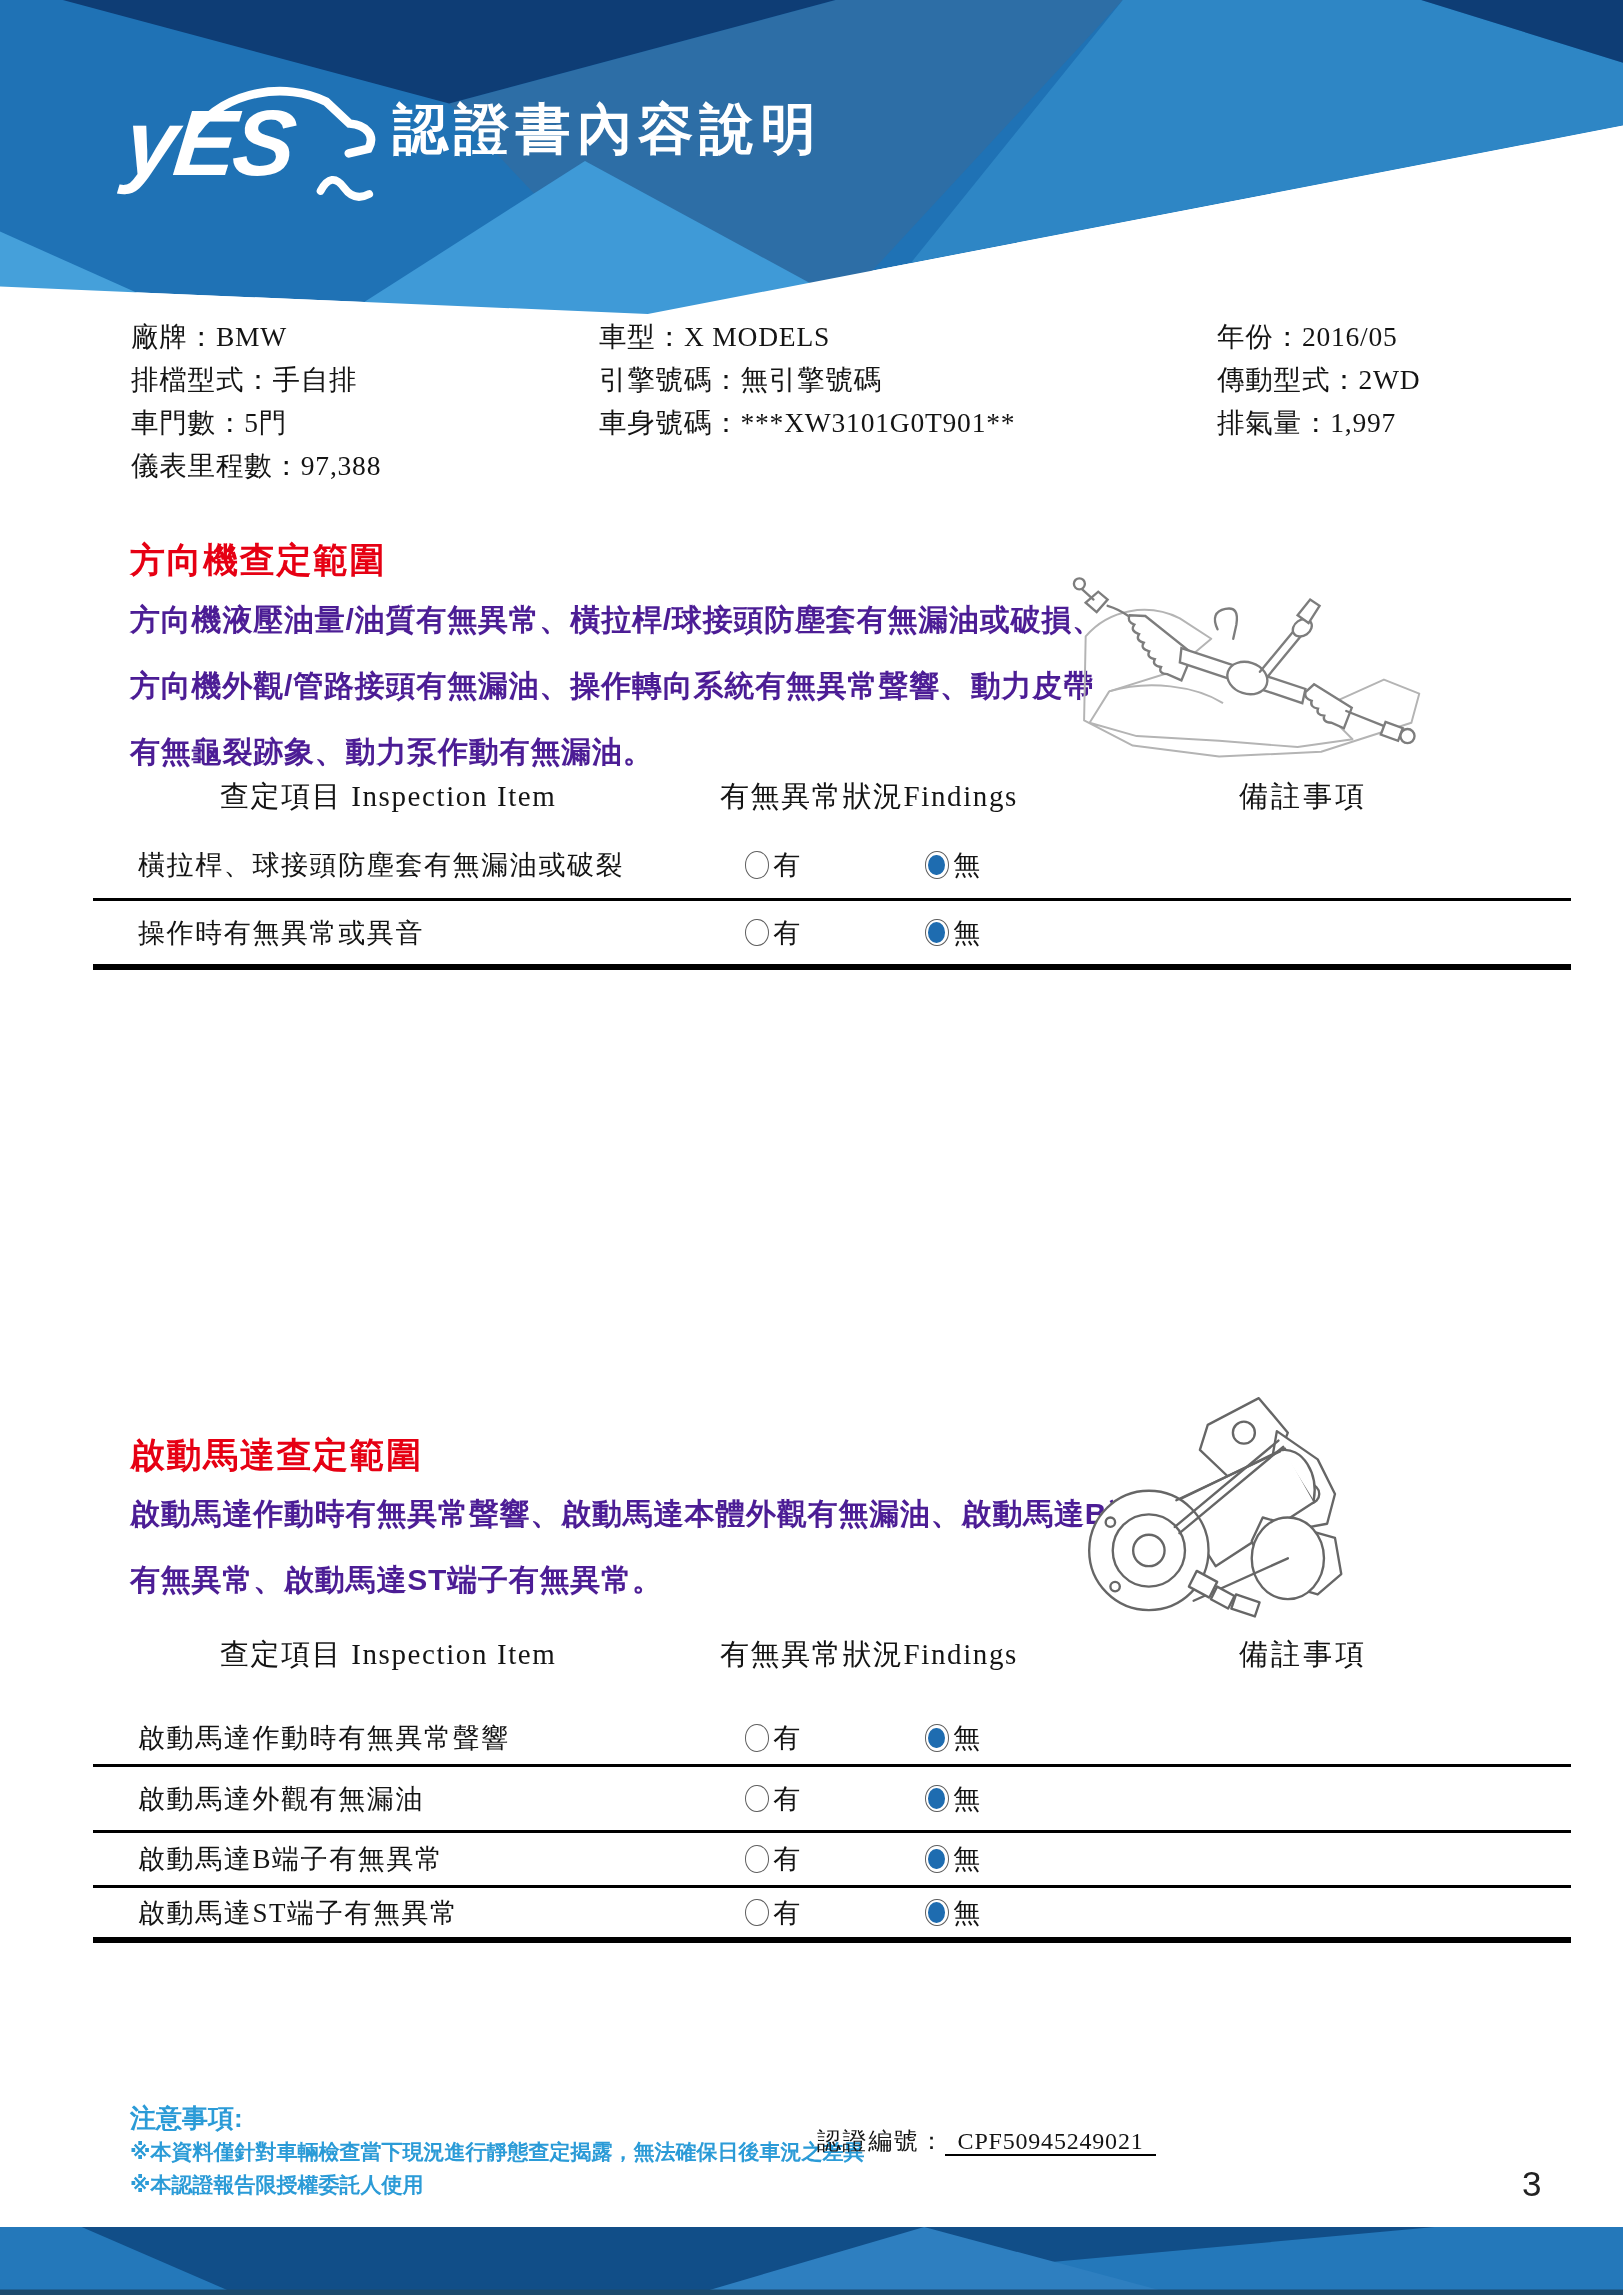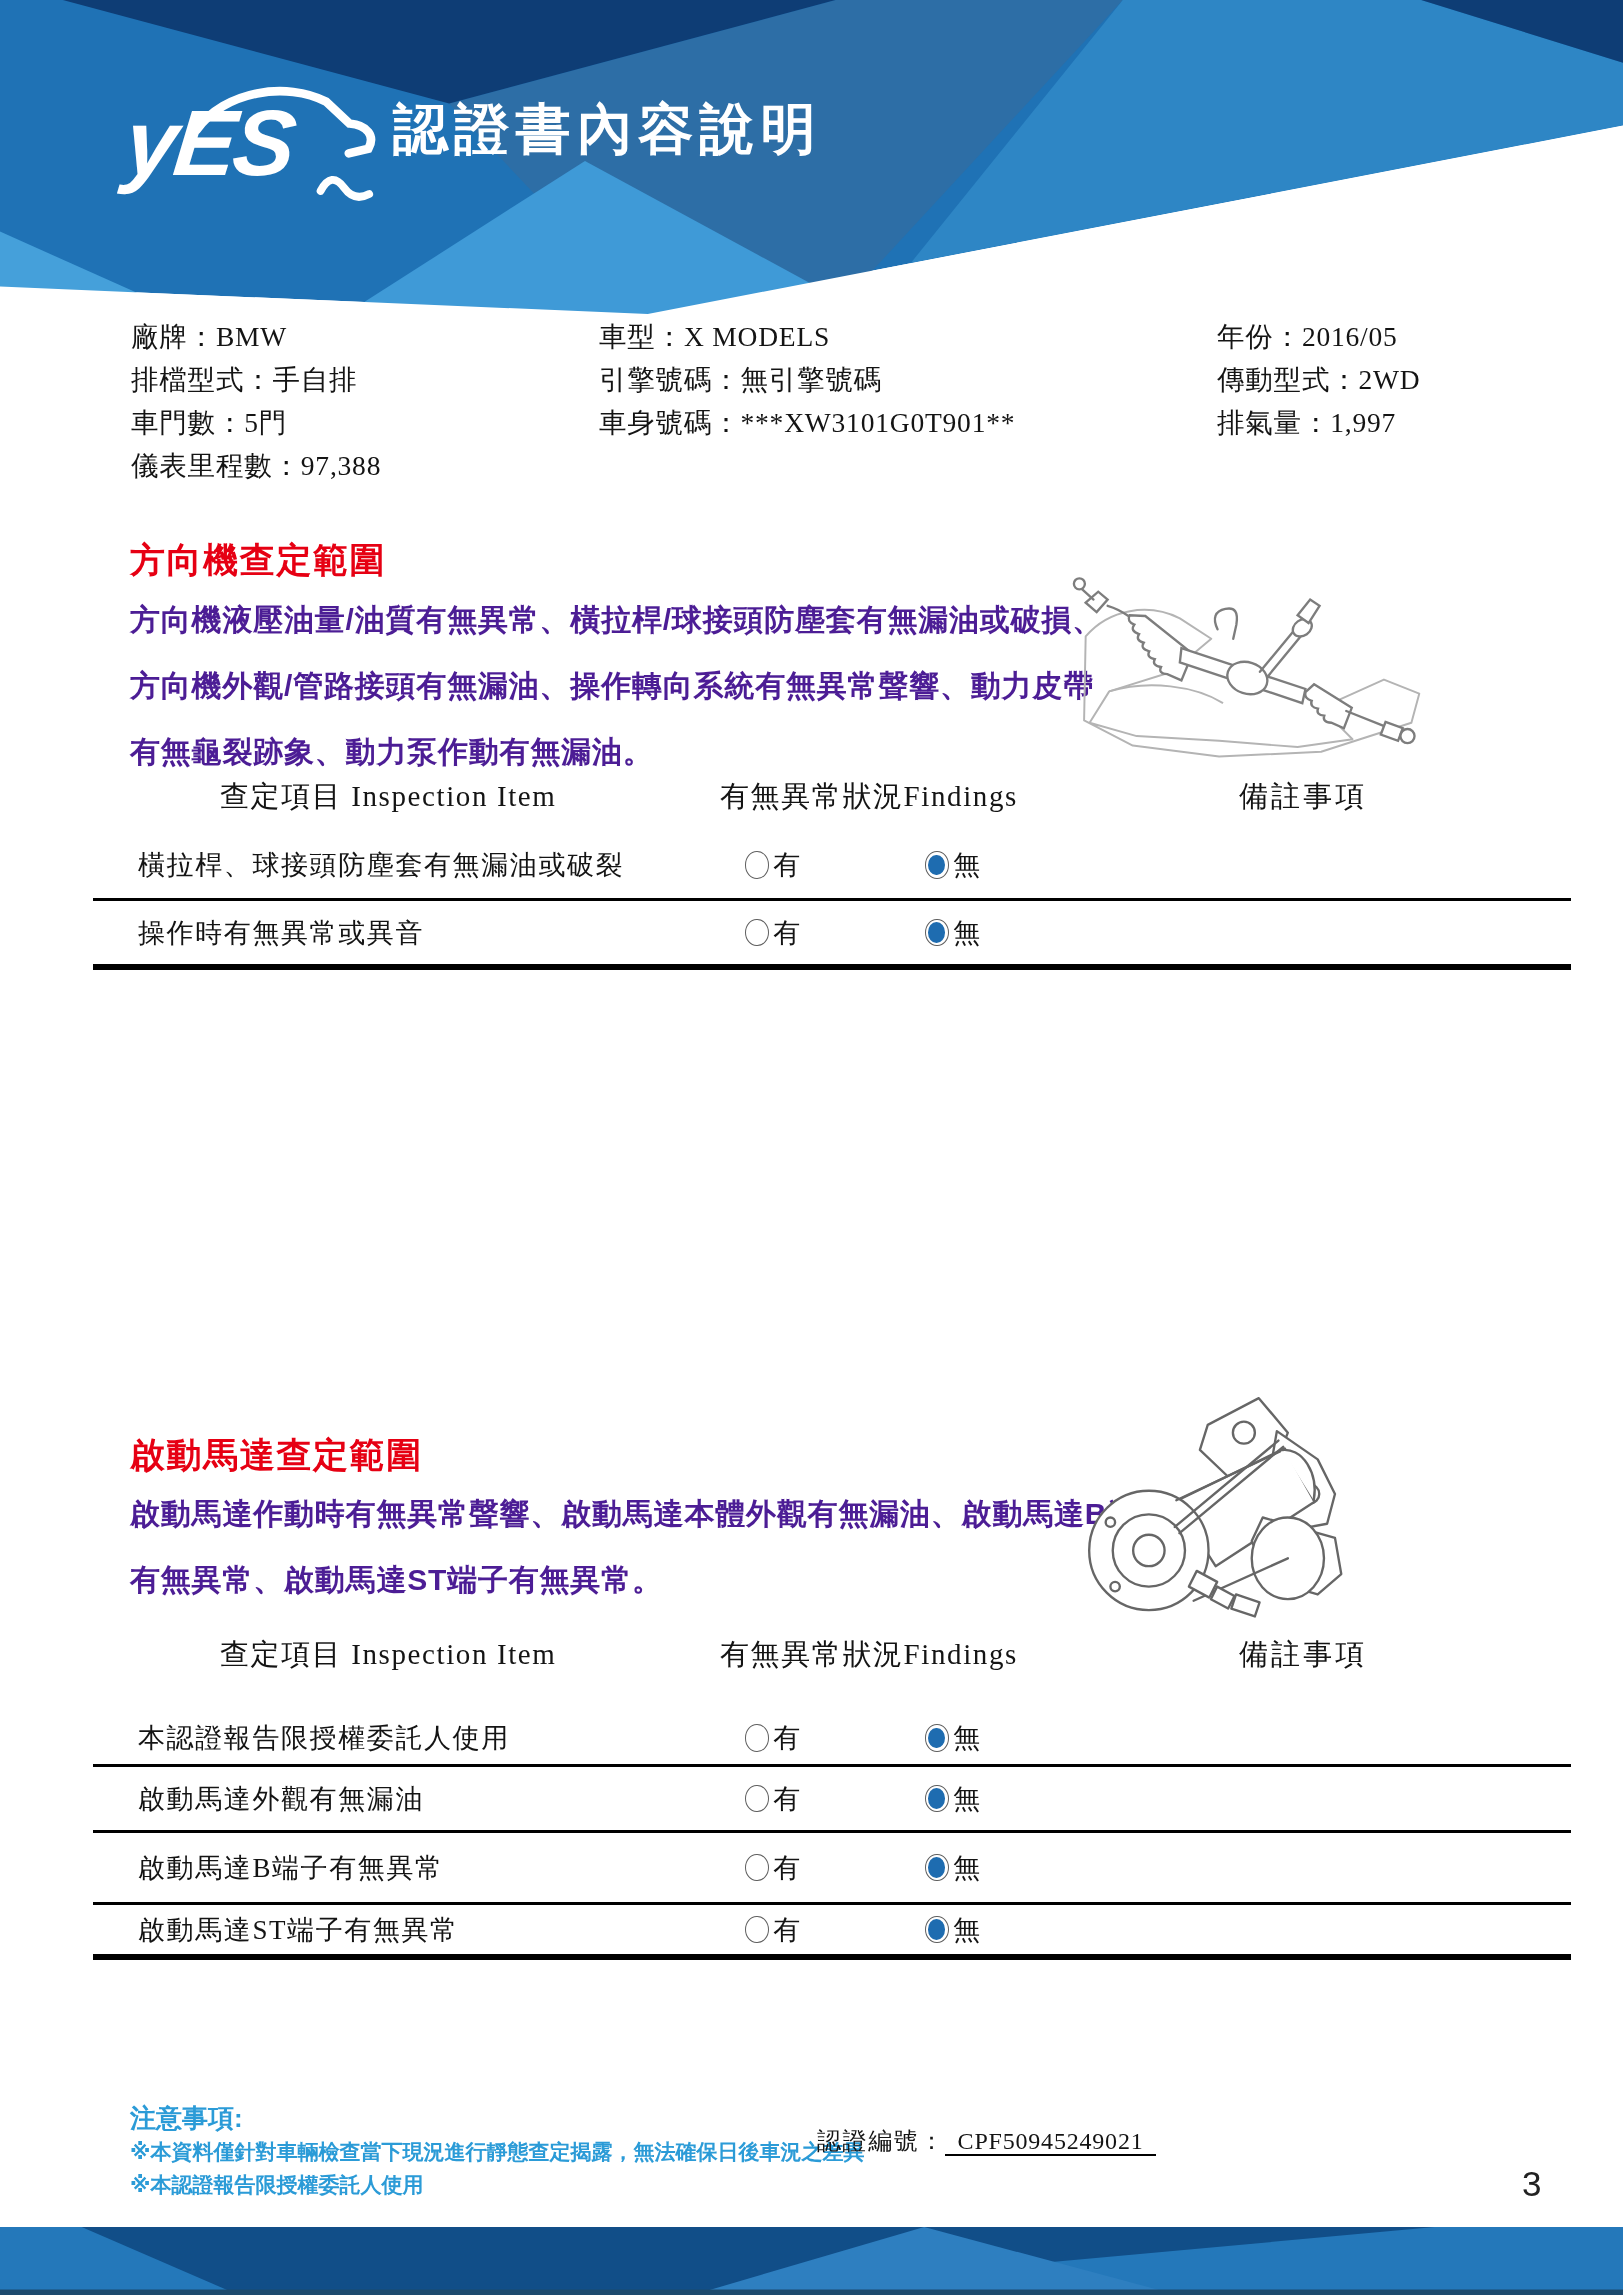--- a/index.html
+++ b/index.html
@@ -211,21 +211,21 @@
     </g>
   </svg>
 
   <div class="thead" style="top:1635px">
     <span class="h1">查定項目 Inspection Item</span>
     <span class="h2">有無異常狀況Findings</span>
     <span class="h3">備註事項</span>
   </div>
   <div class="tbody" id="table-1" style="top:1712px">
       <div class="trow" style="height: 55px;">
-        <span class="item">本認證報告限授權委託人使用</span>
+        <span class="item">啟動馬達作動時有無異常聲響</span>
         <span class="opt opt-yes">
           <span class="radio">
             <span class="dot"></span>
           </span>
           <span class="olabel">有</span>
         </span>
         <span class="opt opt-no">
           <span class="radio sel">
             <span class="dot"></span>
           </span>
@@ -240,21 +240,21 @@
           </span>
           <span class="olabel">有</span>
         </span>
         <span class="opt opt-no">
           <span class="radio sel">
             <span class="dot"></span>
           </span>
           <span class="olabel">無</span>
         </span>
       </div>
-      <div class="trow" style="height: 72px; text-decoration: underline;">
+      <div class="trow" style="height: 55px; text-decoration: underline;">
         <span class="item">啟動馬達B端子有無異常</span>
         <span class="opt opt-yes">
           <span class="radio">
             <span class="dot"></span>
           </span>
           <span class="olabel">有</span>
         </span>
         <span class="opt opt-no">
           <span class="radio sel">
             <span class="dot"></span>

